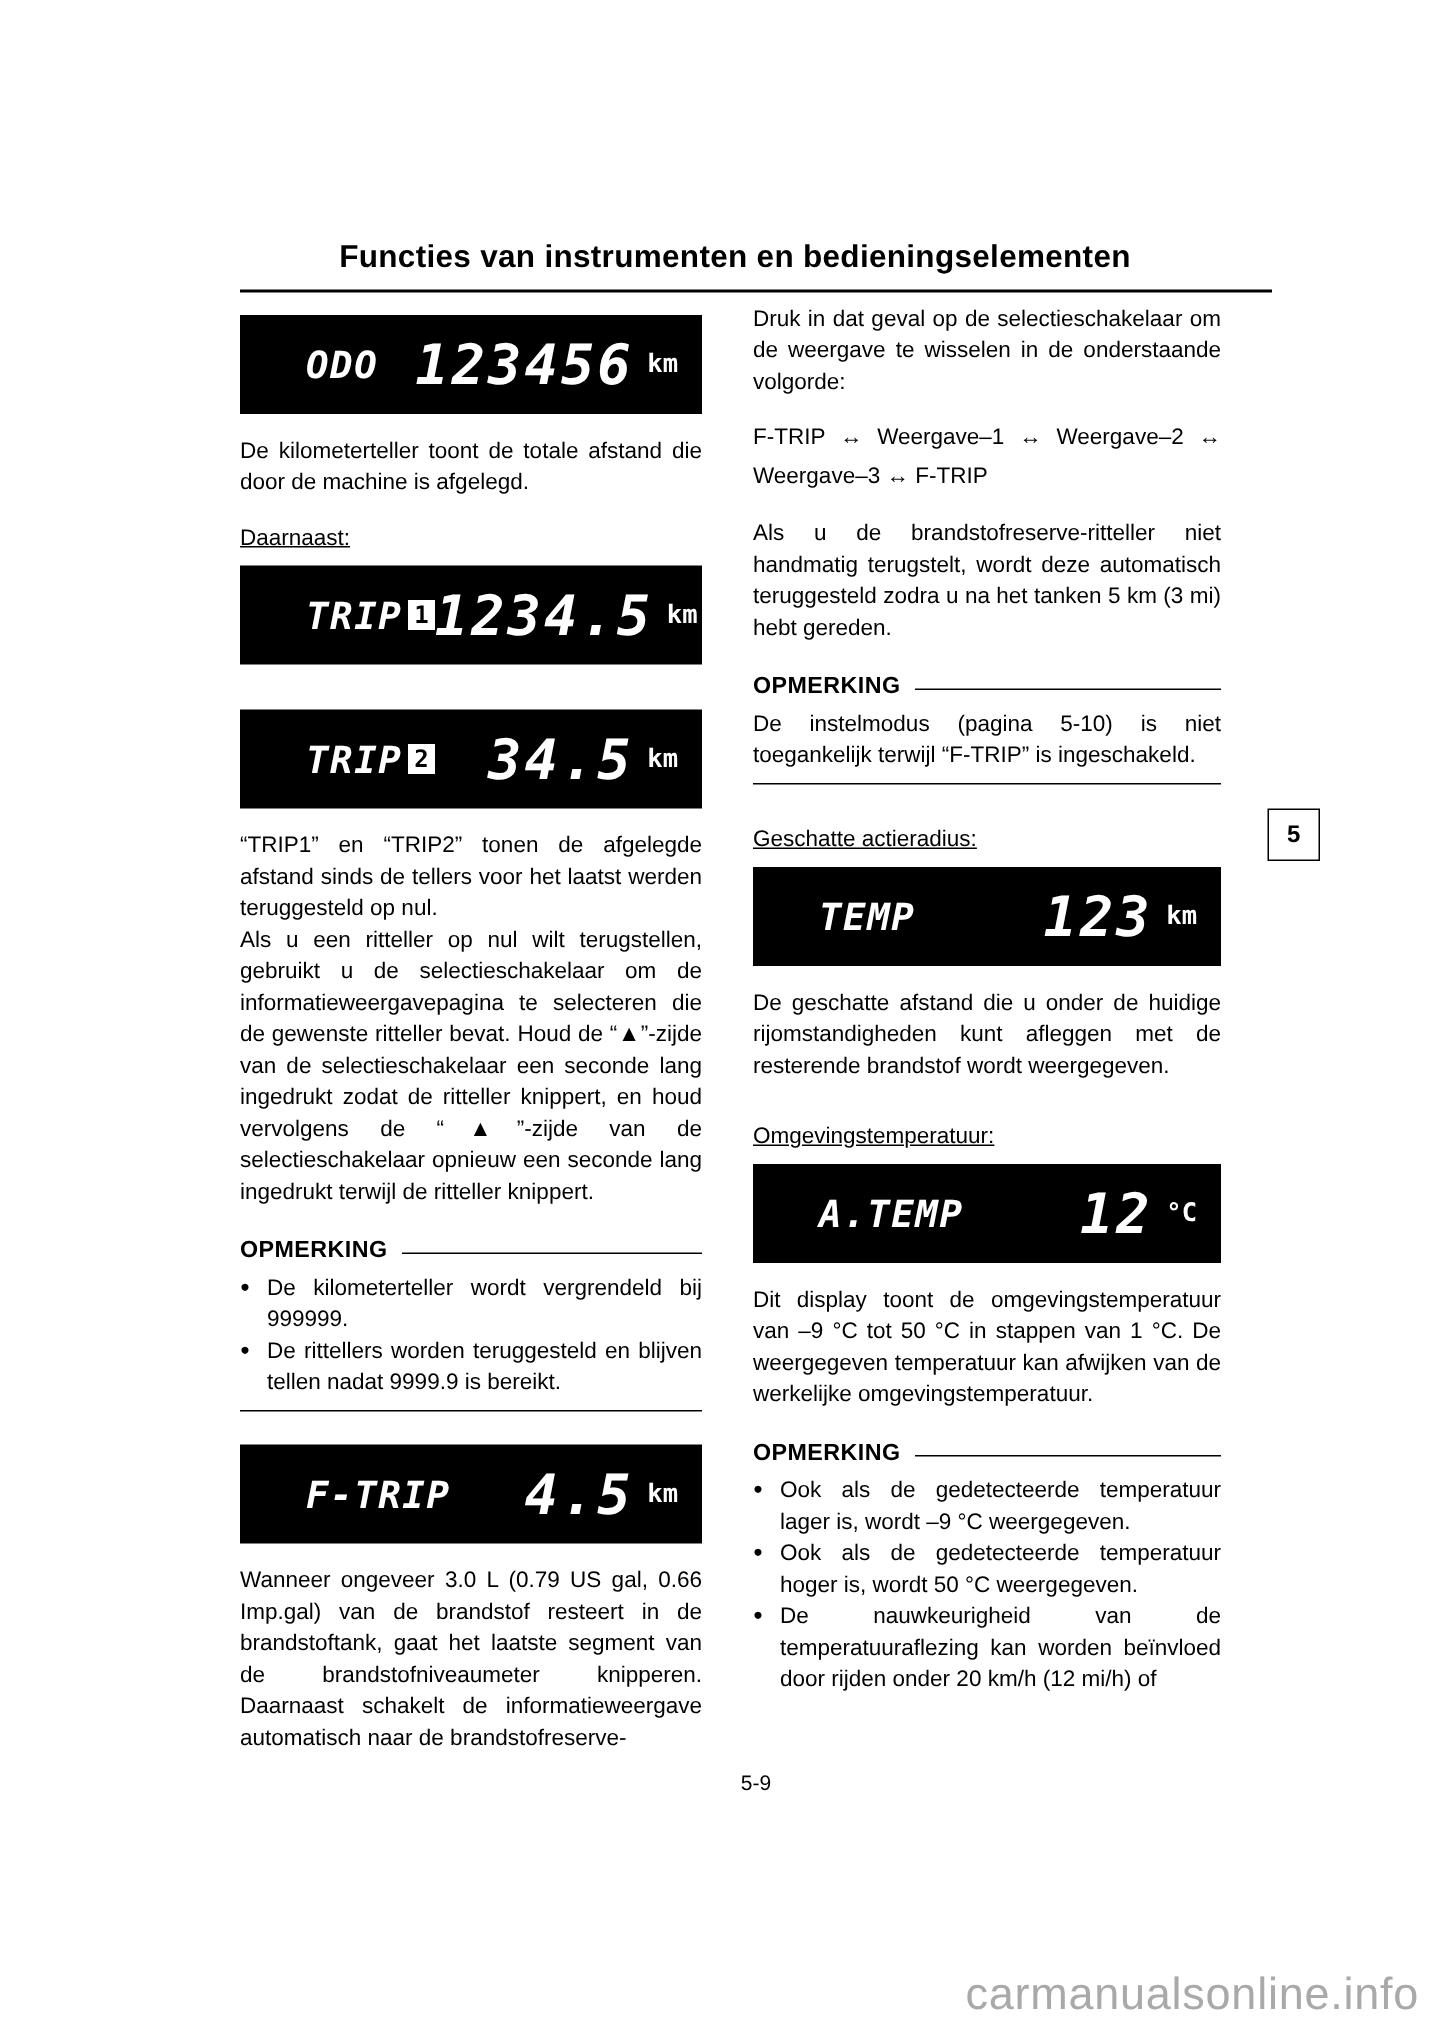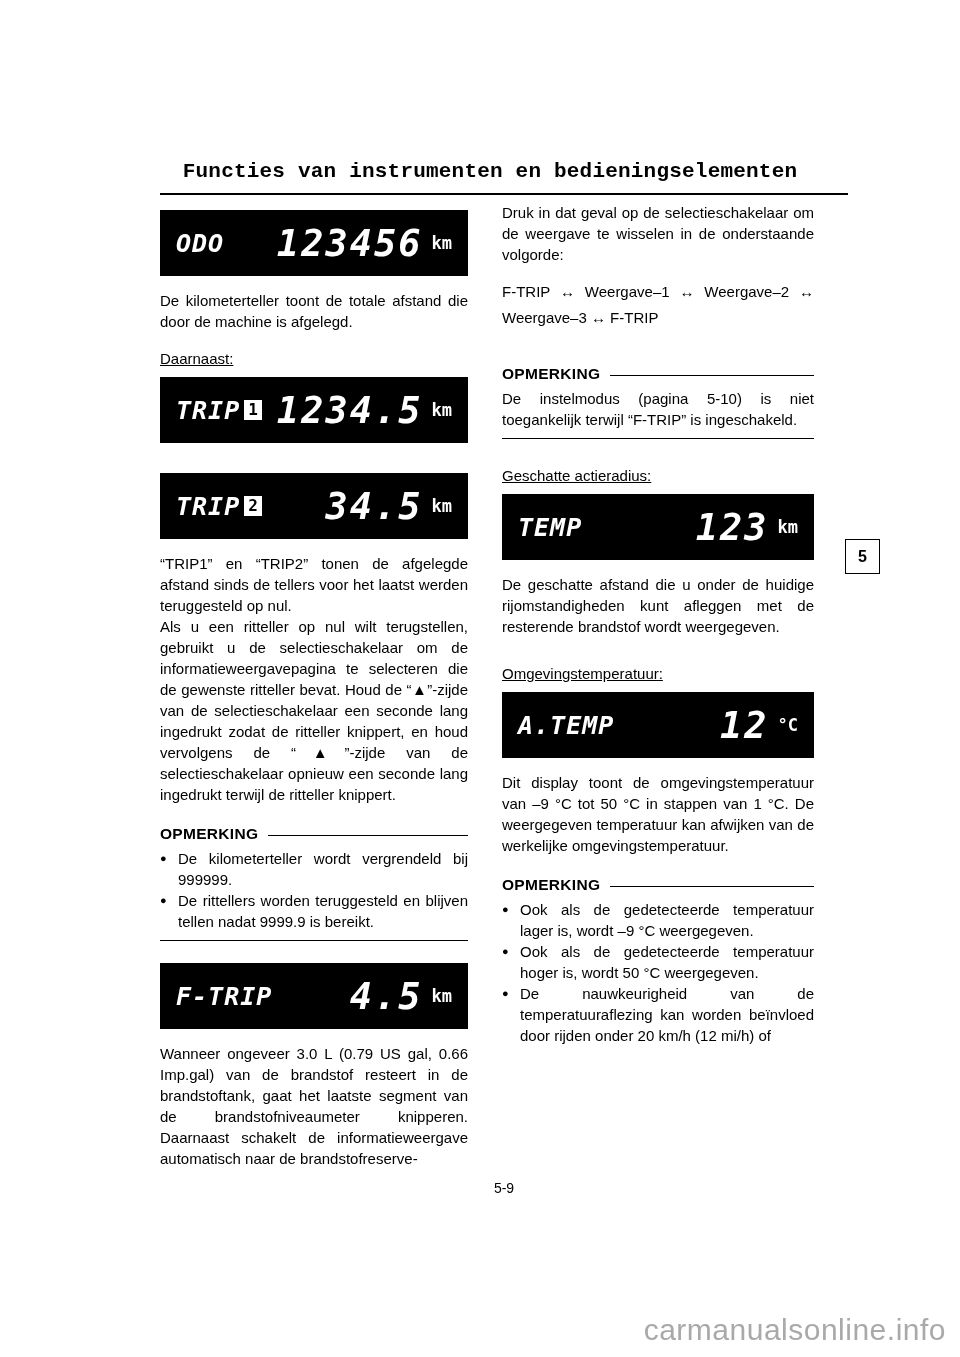--- a/index.html
+++ b/index.html
@@ -2,21 +2,21 @@
 <html><head>
 <meta charset="utf-8">
 <style>
   html,body { margin:0; padding:0; }
   body {
     width:960px; height:1357px; background:#ffffff; color:#000;
     font-family:"Liberation Sans", sans-serif; position:relative; overflow:hidden;
   }
   .page-title {
     position:absolute; left:134px; top:160px; width:712px;
-    text-align:center; font-size:21px; font-weight:bold; letter-spacing:0.2px;font-family:Liberation Mono, monospace;
+    text-align:center; font-size:21px; font-weight:bold; letter-spacing:0.2px;
   }
   .header-rule {
     position:absolute; left:160px; top:193px; width:688px; height:2px; background:#000;
   }
   .col {
     position:absolute; top:202px; font-size:15px; line-height:21px; text-align:justify;
   }
   .col-left  { left:160px; width:308px; }
   .col-right { left:502px; width:312px; }
   .sec-heading { text-decoration:underline; margin:0 0 8px 0; text-align:left; }
@@ -26,21 +26,21 @@
   .gap16 { height:16px; }
   .gap26 { height:26px; }
 
   
   .lcd {
     background:#000; color:#fff; height:66px; margin:8px 0 14px 0;
     display:flex; align-items:center; padding:0 16px; box-sizing:border-box;
     font-family:"DejaVu Sans Mono", monospace;
   }
   .lcd-label {
-    font-weight:bold; font-size:25px; font-style:italic; letter-spacing:1px; white-space:nowrap;
+    font-weight:bold; font-size:25px; font-style:italic; letter-spacing:1px; white-space:nowrap;margin-left:28px;
   }
   .lcd-indicator {
     background:#fff; color:#000; font-weight:bold; font-size:16px;
     padding:1px 4px; margin-left:4px; line-height:18px; font-style:normal;
   }
   .lcd-value {
     margin-left:auto; font-weight:bold; font-style:italic; font-size:37px; letter-spacing:2px; white-space:nowrap;
   }
   .lcd-unit {
     font-weight:bold; font-size:17px; margin-left:9px; white-space:nowrap;
@@ -142,20 +142,21 @@
 </div>
 
 <div class="col col-right">
 
   <p class="para">Druk in dat geval op de selectieschakelaar om de weergave te wisselen in de onderstaande volgorde:</p>
 
   <div class="gap14"></div>
   <p class="para seq-line">F-TRIP ↔ Weergave–1 ↔ Weergave–2 ↔ Weergave–3 ↔ F-TRIP</p>
   <div class="gap14"></div>
 
+  <p class="para">Als u de brandstofreserve-ritteller niet handmatig terugstelt, wordt deze automatisch teruggesteld zodra u na het tanken 5 km (3 mi) hebt gereden.</p>
 
   <div class="gap14"></div>
 
   <div class="note">
     <div class="note-head">
       <span class="note-title">OPMERKING</span>
       <span class="note-rule"></span>
     </div>
     <p class="para">De instelmodus (pagina 5-10) is niet toegankelijk terwijl “F-TRIP” is ingeschakeld.</p>
     <div class="note-end-rule"></div>

